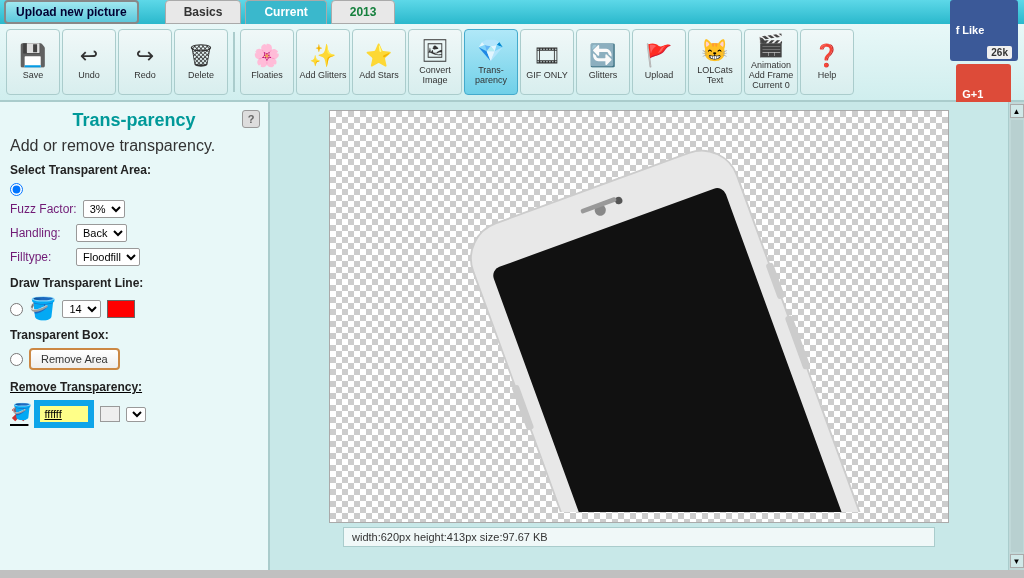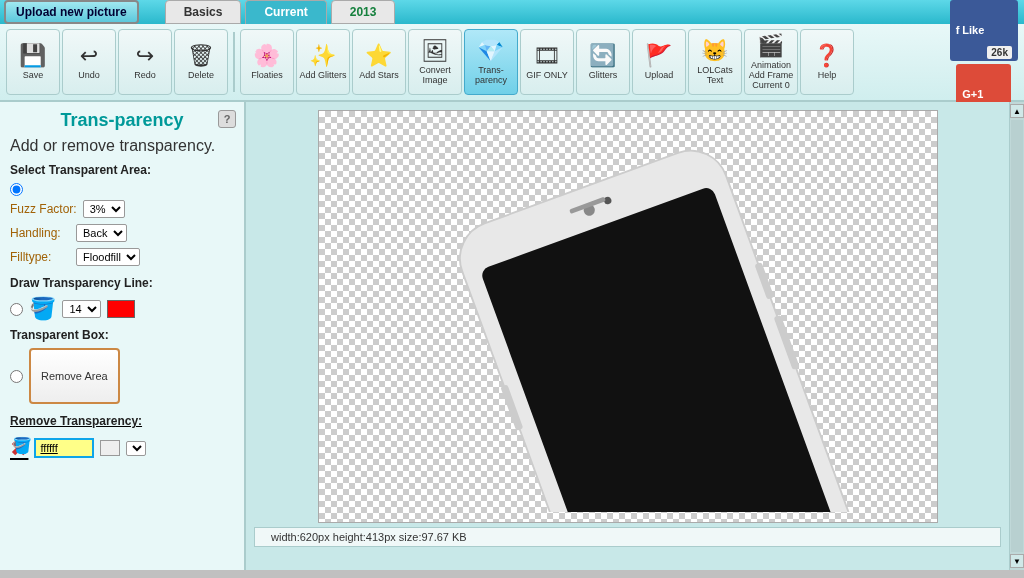--- a/index.html
+++ b/index.html
@@ -136,49 +136,49 @@
       color: #222;
       margin-bottom: 6px;
       margin-top: 4px;
     }
     .form-row {
       display: flex;
       align-items: center;
       margin-bottom: 6px;
       gap: 6px;
     }
-    .form-row label { color: #a16207; font-size: 12px; min-width: 60px; }
+    .form-row label { color: #701a75; font-size: 12px; min-width: 60px; }
     .form-select {
       border: 1px solid #999;
       background: white;
       padding: 1px 2px;
       font-size: 11px;
       border-radius: 2px;
     }
     .radio-row { display: flex; align-items: center; gap: 6px; margin-bottom: 4px; }
     input[type=radio] { margin: 0; }
 
     .draw-line-section { margin-top: 10px; }
     .draw-line-row { display: flex; align-items: center; gap: 6px; margin-bottom: 6px; }
     .color-box { width: 28px; height: 18px; background: red; border: 1px solid #666; display: inline-block; }
 
     .transparent-box-section { margin-top: 2px; }
     .remove-area-btn {
       background: linear-gradient(to bottom, #fff, #eee);
       border: 2px solid #cc8844;
       border-radius: 4px;
-      padding: 20px 10px;
+      padding: 3px 10px;
       font-size: 11px;
       cursor: pointer;
       color: #333;
     }
 
     .remove-transparency-section { margin-top: 10px; text-decoration: underline; }
     .remove-trans-row { display: flex; align-items: center; gap: 6px; }
-    .hex-input { border: 2px solid #0ea5e9; background: #ffff88; padding: 2px 4px; width: 60px; font-size: 11px; }
+    .hex-input { border: 6px solid #0ea5e9; background: #ffff88; padding: 2px 4px; width: 60px; font-size: 11px; }
     .color-small { width: 20px; height: 16px; background: #eee; border: 1px solid #999; display: inline-block; }
 
     .help-icon {
       position: absolute;
       top: 8px;
       right: 8px;
       width: 18px;
       height: 18px;
       background: #dddddd;
       border: 1px solid #999;
@@ -216,24 +216,24 @@
       position: relative;
     }
     #phone-svg {
       width: 580px;
       height: 390px;
     }
     #status-bar {
       margin-top: 4px;
       background: #f0f8f8;
       border: 1px solid #aacccc;
-      padding: 3px 16px;
+      padding: 3px 8px;
       font-size: 11px;
       color: #333;
-      width: 747px;
+      width: 592px;
     }
 
     
     #right-scroll {
       width: 16px;
       background: #c0d8d8;
       border-left: 1px solid #aacccc;
       display: flex;
       flex-direction: column;
       align-items: center;
@@ -373,21 +373,21 @@
       </select>
     </div>
     <div class="form-row">
       <label>Filltype:</label>
       <select class="form-select">
         <option>Floodfill</option>
       </select>
     </div>
 
     <div class="draw-line-section">
-      <div class="section-label">Draw Transparency Line:</div>
+      <div class="section-label">Draw Transparent Line:</div>
       <div class="draw-line-row">
         <input type="radio" name="draw_line" style="">
         <span style="font-size:22px;">🪣</span>
         <select class="form-select">
           <option>14</option>
         </select>
         <div class="color-box"></div>
       </div>
     </div>
 

